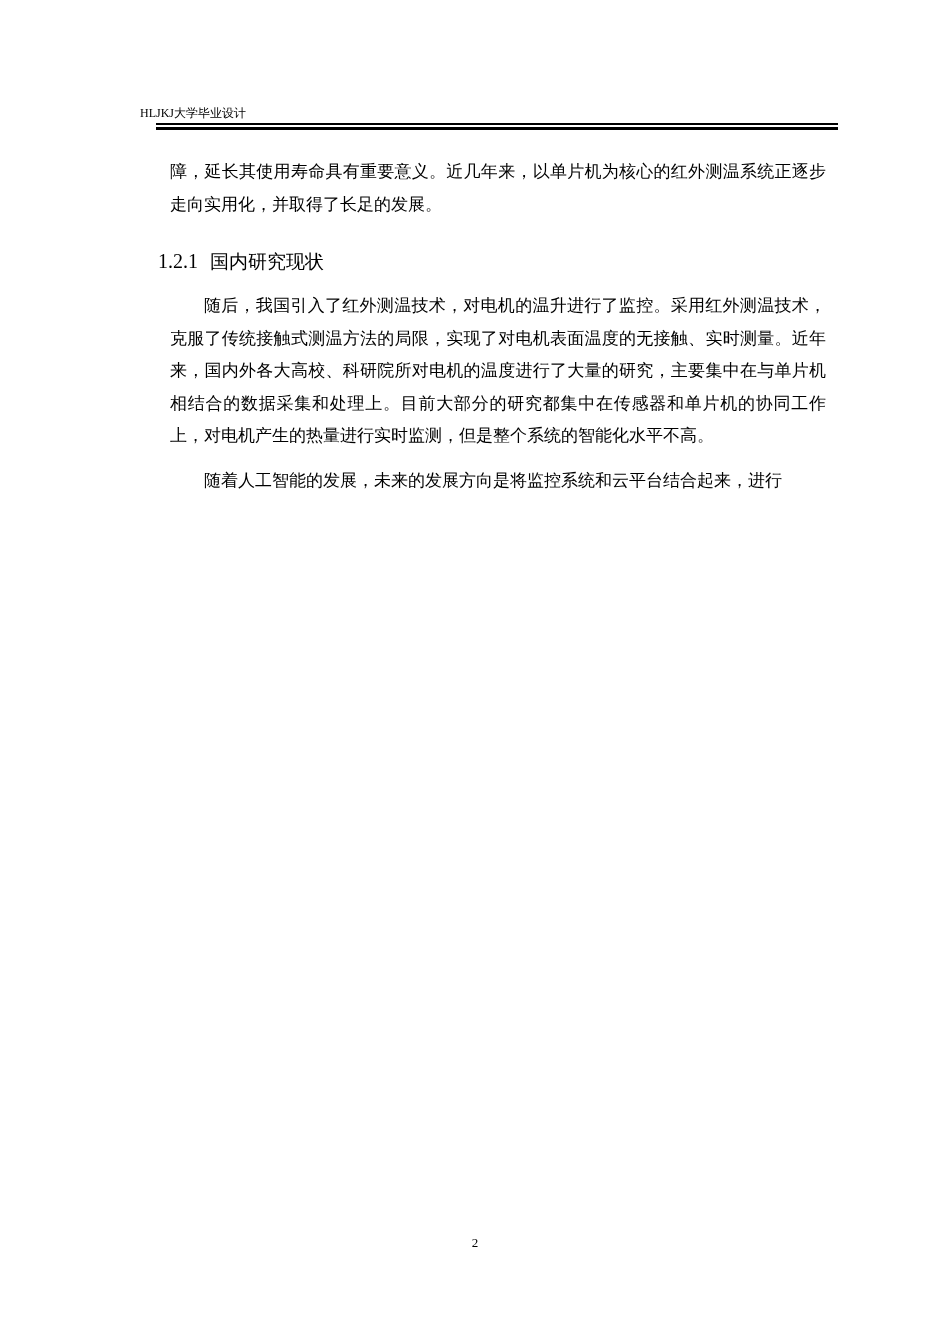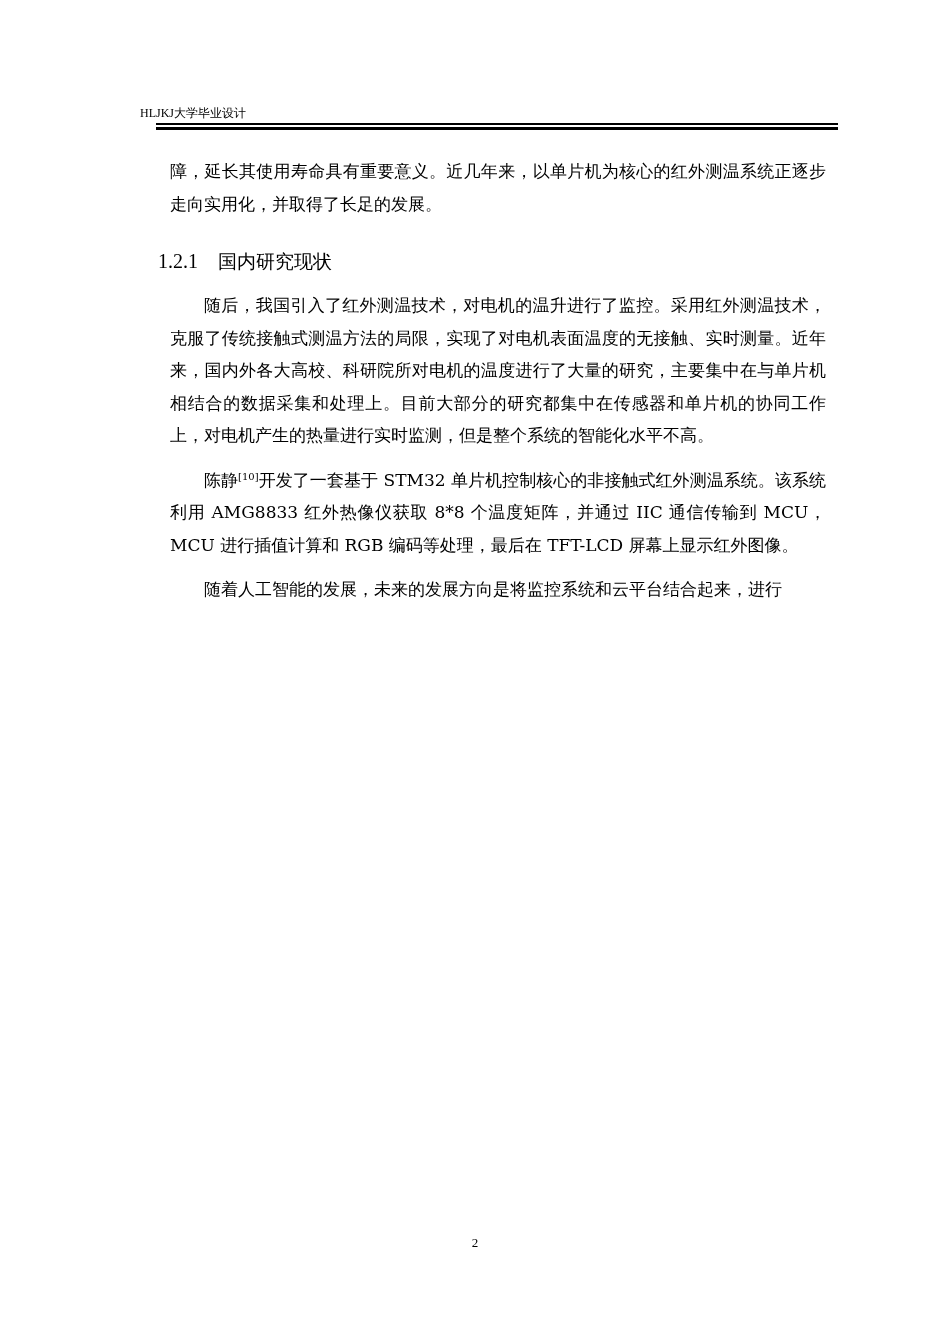--- a/index.html
+++ b/index.html
@@ -4,21 +4,21 @@
   <style>
     html, body { margin: 0; padding: 0; background: #ffffff; }
     body { width: 950px; height: 1344px; position: relative; overflow: hidden; font-family: "DejaVu Serif", "Liberation Serif", serif; color: #000; }
     .header-title { position: absolute; top: 105px; left: 140px; width: 682px; text-align: left; font-size: 12px; font-family: "Liberation Serif", "DejaVu Serif", serif; }
     .rule-thin { position: absolute; top: 123px; left: 156px; width: 682px; height: 2px; background: #000; }
     .rule-thick { position: absolute; top: 127px; left: 156px; width: 682px; height: 3px; background: #000; }
     .content { position: absolute; top: 143px; left: 158px; width: 680px; font-size: 17px; line-height: 32.5px; }
     p { margin: 12px; text-align: justify; text-justify: inter-character; }
     p.indent { text-indent: 2em; }
     h3 { font-size: 19px; font-weight: normal; margin: 25px 0 8px 0; line-height: 32px; font-family: "DejaVu Sans", "Liberation Sans", sans-serif; }
-    h3 .num { font-family: "Liberation Serif", serif; margin-right: 20px; font-size: 20px; }
+    h3 .num { font-family: "Liberation Serif", serif; margin-right: 12px; font-size: 20px; }
     sup { font-size: 10px; line-height: 0; vertical-align: 6px; }
     .page-num { position: absolute; top: 1235px; left: 0; width: 950px; text-align: center; font-size: 13px; font-family: "Liberation Serif", serif; }
   </style>
 </head>
 <body>
 
 <div class="header-title">HLJKJ大学毕业设计</div>
 <div class="rule-thin"></div>
 <div class="rule-thick"></div>
 
@@ -26,18 +26,17 @@
   <p>障，延长其使用寿命具有重要意义。近几年来，以单片机为核心的红外测温系统正逐步走向实用化，并取得了长足的发展。</p>
 
   <h3><span class="num">1.2.1</span><span>国内研究现状</span></h3>
 
 
   <p class="indent">随后，我国引入了红外测温技术，对电机的温升进行了监控。采用红外测温技术，克服了传统接触式测温方法的局限，实现了对电机表面温度的无接触、实时测量。近年来，国内外各大高校、科研院所对电机的温度进行了大量的研究，主要集中在与单片机相结合的数据采集和处理上。目前大部分的研究都集中在传感器和单片机的协同工作上，对电机产生的热量进行实时监测，但是整个系统的智能化水平不高。</p>
 
 
 
 
-  <p class="indent"><span>陈静</span><sup>[10]</sup><span>开发了一套基于 STM32 单片机控制核心的非接触式红外测温系统。该系统利用 AMG8833 红外热像仪获取 8*8 个温度矩阵，并通过 IIC 通信传输到 MCU，MCU 进行插值计算和 RGB 编码等处理，最后在 TFT-LCD 屏幕上显示红外图像。</span></p>
 
   <p class="indent">随着人工智能的发展，未来的发展方向是将监控系统和云平台结合起来，进行</p>
 </div>
 
 <div class="page-num">2</div>
 
 </body></html>

